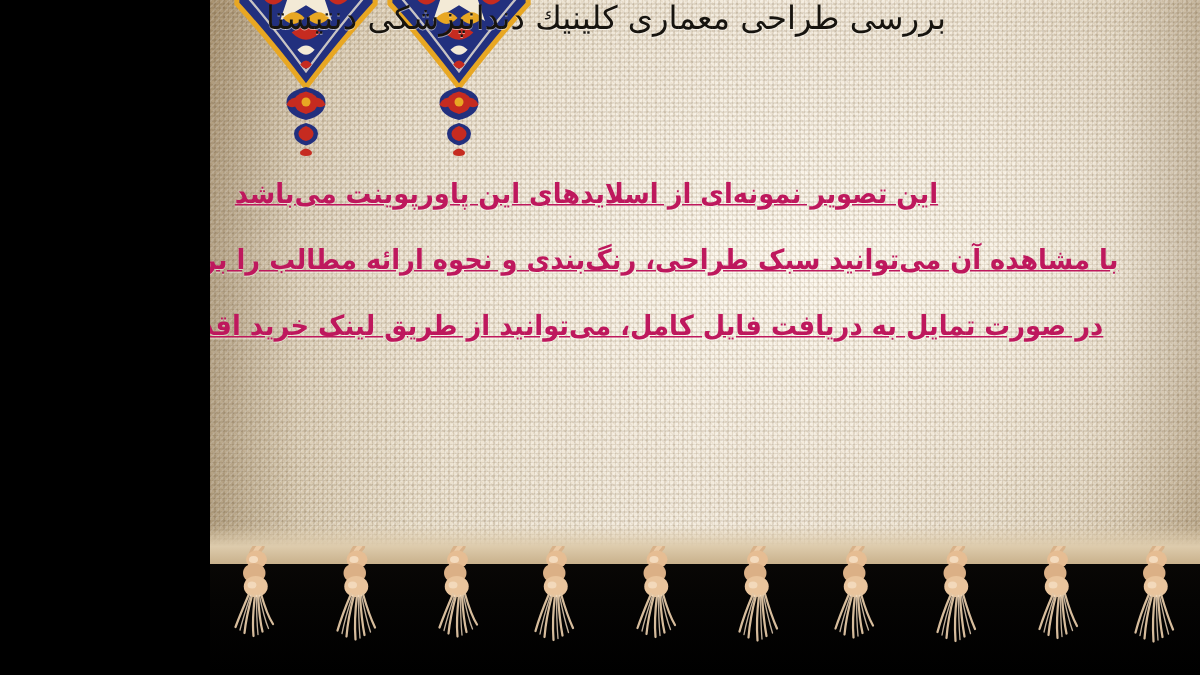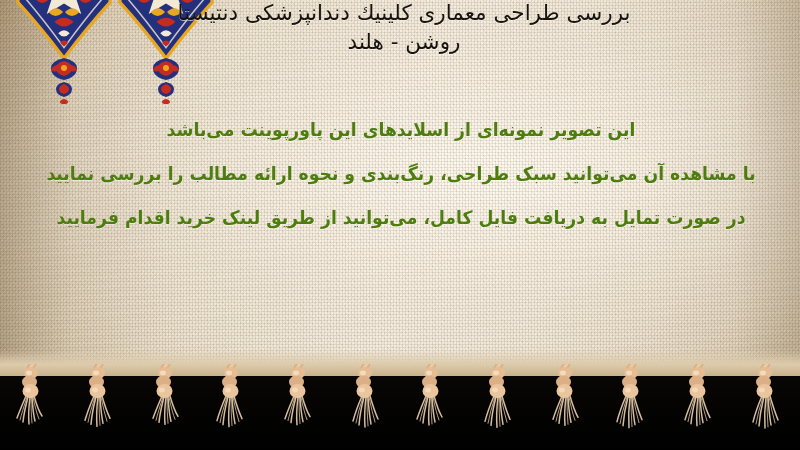--- a/index.html
+++ b/index.html
@@ -3,21 +3,21 @@
 <meta charset="utf-8">
 <title>Slide</title>
 <style>
   html, body {
     margin: 0;
     padding: 0;
     background: #000;
   }
   #slide {
     position: relative;
-    width: 800px;
+    width: 660px;
     height: 450px;
     overflow: hidden;
     background: #e4d9c6;
     font-family: "DejaVu Sans", sans-serif;
     direction: rtl;
     -webkit-font-smoothing: antialiased;
   }
 
   
   .canvas-base {
@@ -91,24 +91,25 @@
     font-size: 21.5px;
     line-height: 29px;
     font-weight: 500;
     letter-spacing: 0px;
     text-shadow: 0 1px 0 rgba(255,252,245,0.55);
     white-space: nowrap;
   }
   .body-block {
     position: absolute;
     top: 108px;
-    right: 14px;
+    right: 24px;
     width: 770px;
     text-align: center;
-    color: #4d7c0f;
+    color: #be185d;
+    text-decoration: underline;
   }
   .body-line {
     font-family: "DejaVu Sans", "Liberation Sans", sans-serif;
     font-size: 18.5px;
     line-height: 44px;
     font-weight: 700;
     transform: scaleX(0.93);
     transform-origin: center;
     text-shadow: 0 1px 0 rgba(255,253,247,0.5);
     white-space: nowrap;
@@ -235,21 +236,20 @@
         <path d="M27,7 q5,1 6,5 q-4,3 -7,0 Z" fill="#c62b20"></path>
         <path d="M20,24 q8,2 8,7 q0,6 -8,8 q-8,-2 -8,-8 q0,-5 8,-7 Z" fill="#22307e"></path>
         <path d="M20,26 q5,2 5,5 q0,4 -5,5 q-5,-1 -5,-5 q0,-3 5,-5 Z" fill="#c62b20"></path>
         <path d="M20,41 q4,1 4,3 q0,2 -4,2 q-4,0 -4,-2 q0,-2 4,-3 Z" fill="#c62b20"></path>
       </svg>
     </div>
   </div>
 
   <div class="title-block">
     <div class="title-line">بررسی طراحی معماری کلینیك دندانپزشکی دنتیستا</div>
-    <div class="title-line">روشن - هلند</div>
   </div>
 
   <div class="body-block">
     <div class="body-line">این تصویر نمونه‌ای از اسلایدهای این پاورپوینت می‌باشد</div>
     <div class="body-line">با مشاهده آن می‌توانید سبک طراحی، رنگ‌بندی و نحوه ارائه مطالب را بررسی نمایید</div>
     <div class="body-line">در صورت تمایل به دریافت فایل کامل، می‌توانید از طریق لینک خرید اقدام فرمایید</div>
   </div>
 
   <div class="black-field"></div>
   <div class="fringe-band"></div>

